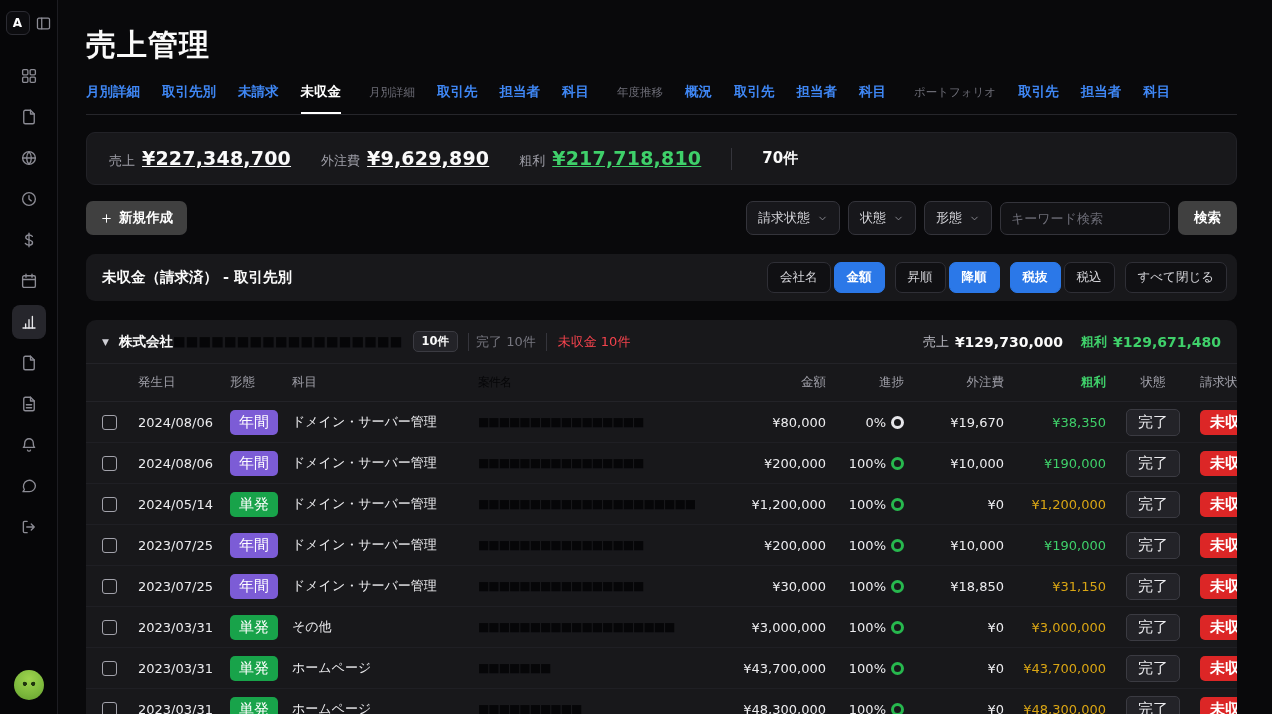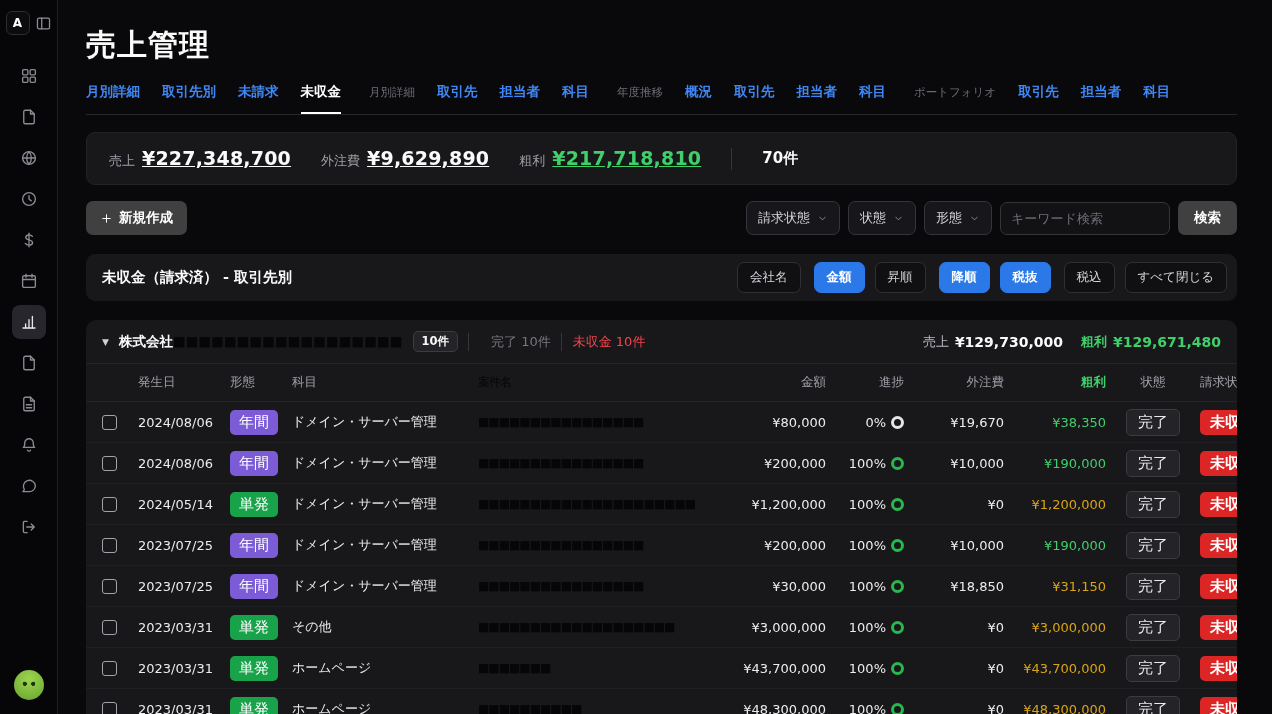--- a/index.html
+++ b/index.html
@@ -80,21 +80,21 @@
   }
   .search-input::placeholder{color:#6d6d77;}
   .btn-search{padding:8px 16px;}
   
   .section-card{
     margin-top:19px; background:#18181b; border-radius:9px;
     padding:8px 10px 8px 16px; display:flex; align-items:center; justify-content:space-between;
   }
   .section-title{font-size:14.5px; font-weight:700;text-align:right;}
   .section-controls{display:flex; gap:10px; align-items:center;}
-  .toggle-group{display:flex; gap:13px;}
+  .toggle-group{display:flex; gap:3px;}
   .toggle{
     background:#101013; border:1px solid #2f2f36; color:#d4d4d9;
     font-size:12.5px; padding:6px 12px; border-radius:7px; white-space:nowrap;
   }
   .toggle.active{background:#2b78e8; border-color:#2b78e8; color:#fff; font-weight:600;}
   
   .table-card{
     margin-top:19px; background:#18181b; border-radius:10px 10px 0 0;
     overflow:hidden; height:404px;
   }
@@ -102,21 +102,21 @@
     display:flex; align-items:center; gap:10px; padding:11px 16px;
     border-bottom:1px solid #232328; font-size:13px;
   }
   .tri{color:#cfcfd5; font-size:9px; cursor:pointer;}
   .company{font-weight:700; font-size:13.5px; white-space:nowrap;}
   .redact{color:#060608;}
   .count-badge{
     border:1px solid #3b3b42; background:#232328; border-radius:5px;
     padding:2px 8px; font-size:11.5px; font-weight:600;
   }
-  .gh-muted{color:#76767f; border-left:1px solid #35353c; padding-left:22px;}
+  .gh-muted{color:#76767f; border-left:1px solid #35353c; padding-left:7px;}
   .gh-red{color:#f4434d; border-left:1px solid #35353c; padding-left:11px;}
   .spacer{flex:1;}
   .glabel{color:#b9b9c1; font-size:13px;}
   .gval{font-weight:700; font-size:14px; margin-left:-4px;}
   .glabel.gp{color:#3fd06a; font-weight:700; margin-left:8px;}
   .gval.gp{color:#3fd06a;}
   
   .tscroll{overflow:hidden; width:100%;}
   .thead,.trow{
     display:grid;

